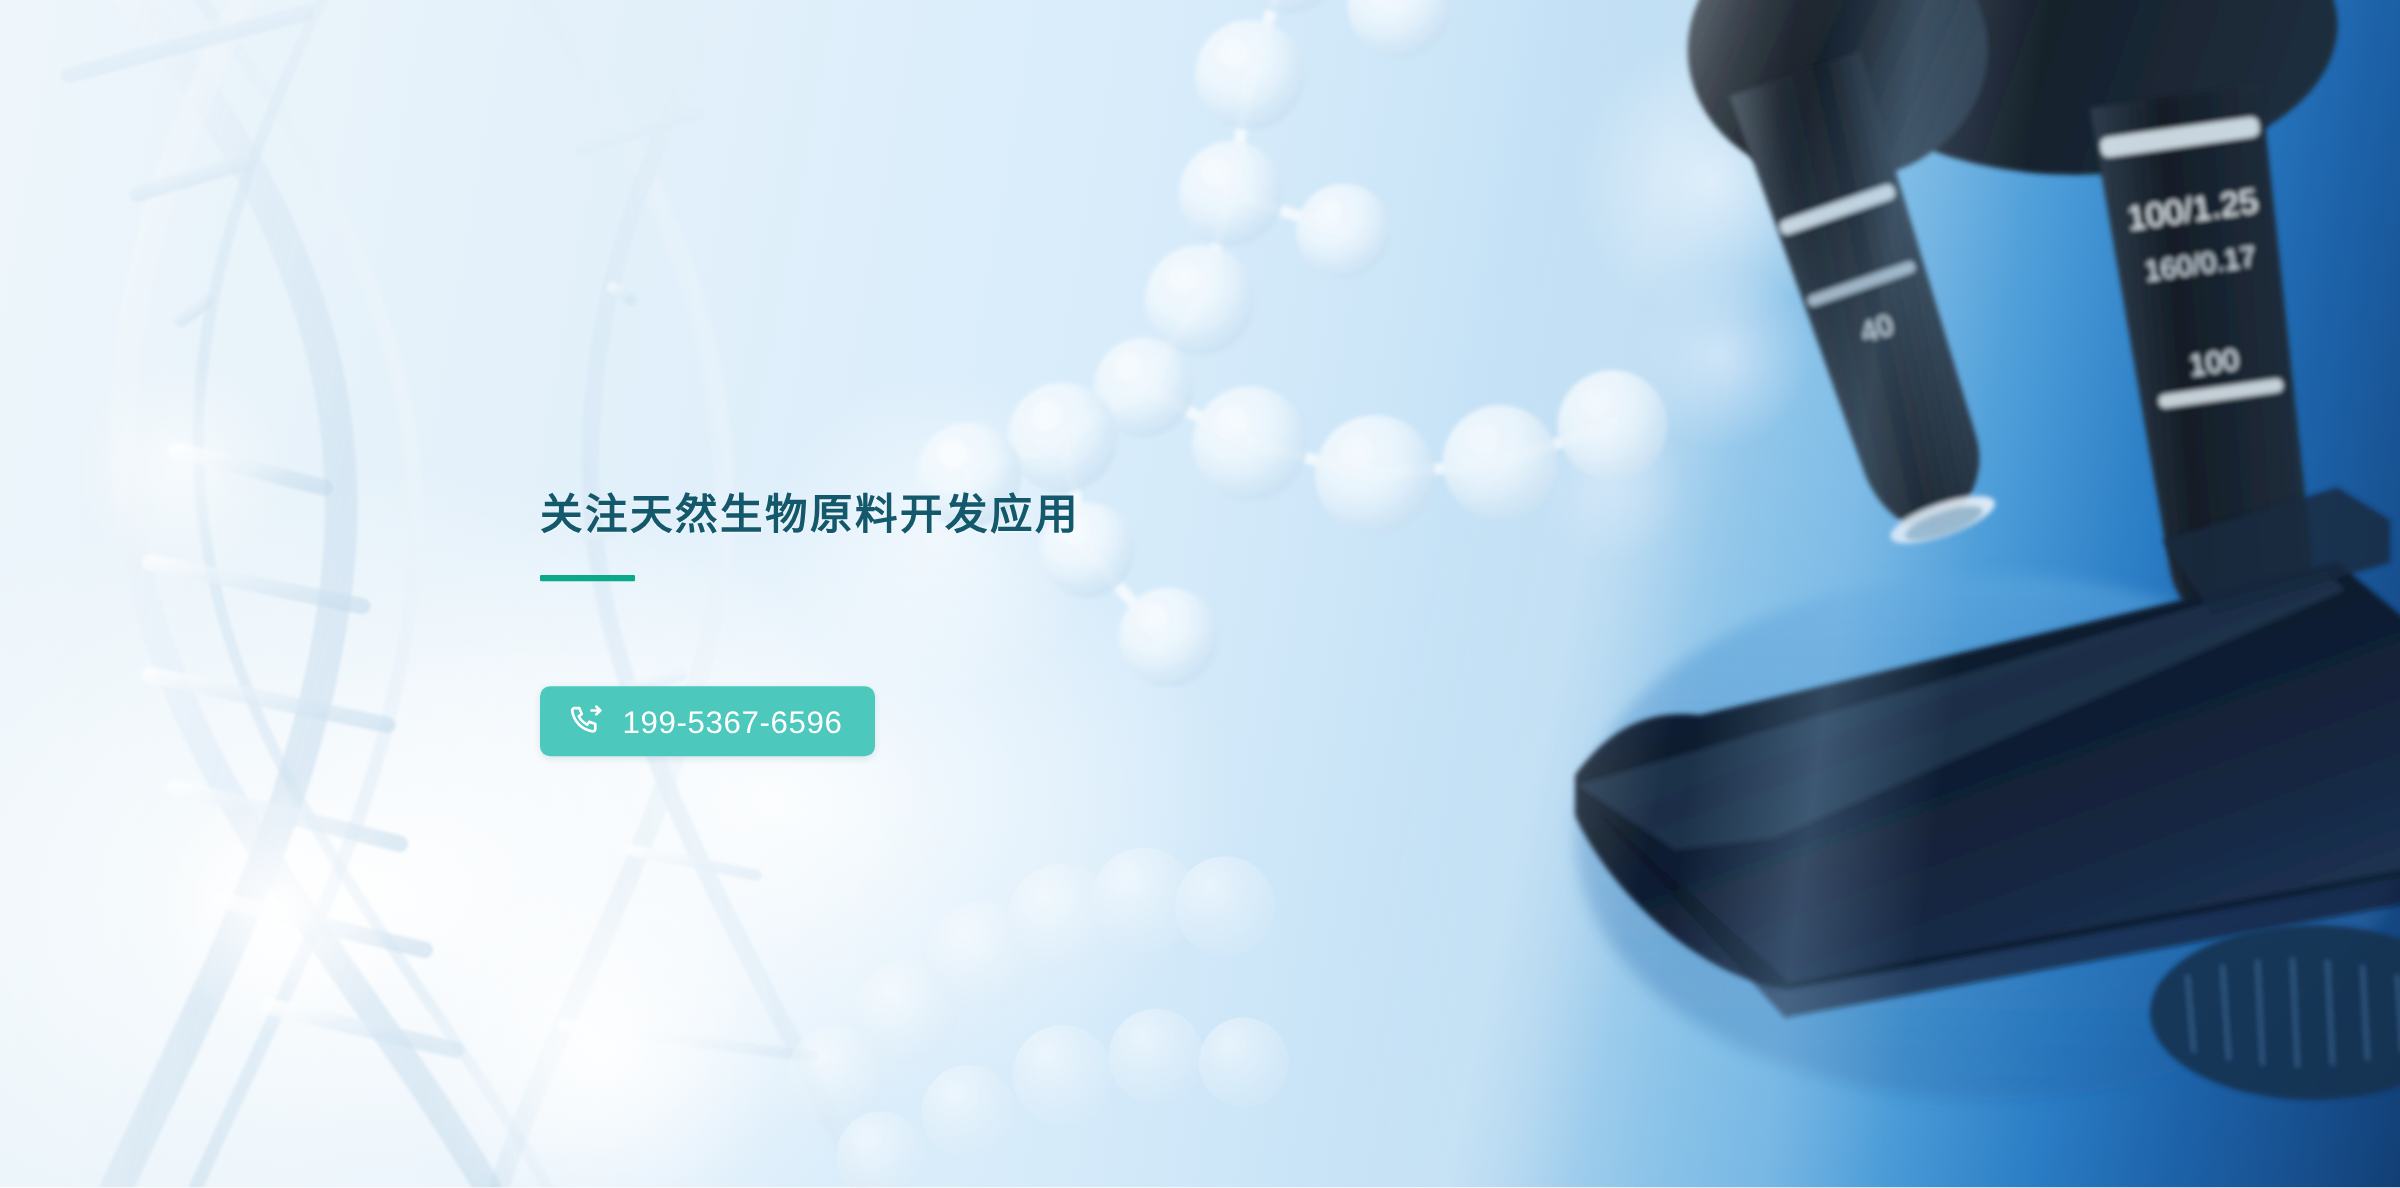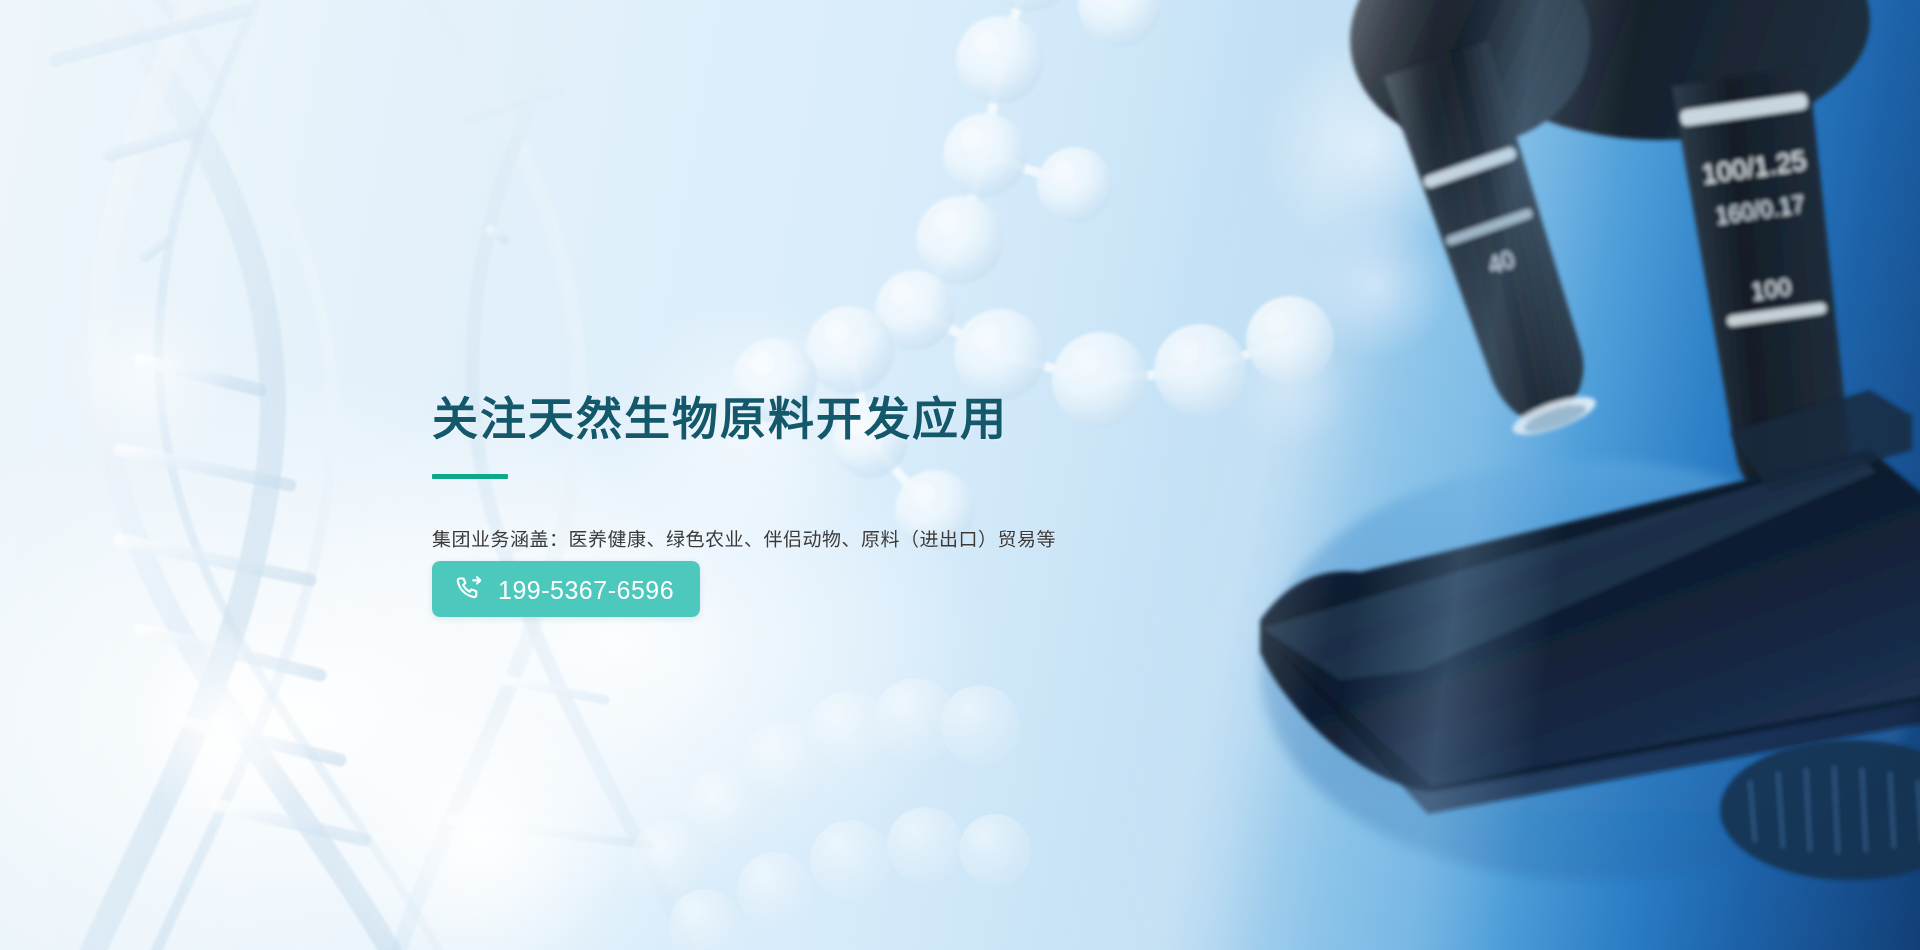--- a/index.html
+++ b/index.html
@@ -63,21 +63,21 @@
   .content {
     position: absolute;
     left: 432px;
     top: 392px;
     width: 820px;
     z-index: 10;
   }
 
   .headline {
     margin: 0;
-    font-size: 46px;
+    font-size: 34px;
     line-height: 1.18;
     font-weight: 700;
     letter-spacing: 2px;
     color: #13596b;
     text-shadow: 0 1px 2px rgba(255,255,255,.55);
     white-space: nowrap;
   }
 
   .rule {
     width: 76px;
@@ -94,20 +94,21 @@
     line-height: 42px;
     letter-spacing: .5px;
     text-shadow: 0 1px 1px rgba(255,255,255,.5);
   }
   .subcopy-line { display: block; white-space: nowrap; }
 
   .phone-btn {
     display: inline-flex;
     align-items: center;
     gap: 14px;
+    margin-top: 44px;
     padding: 13px 26px 13px 22px;
     background: #4cc8bd;
     border: none;
     border-radius: 8px;
     color: #ffffff;
     font-size: 25px;
     font-weight: 400;
     letter-spacing: .5px;
     line-height: 1;
     cursor: pointer;
@@ -344,21 +345,20 @@
     </div>
   </div>
 
   <div class="content">
 
     <h1 class="headline">关注天然生物原料开发应用</h1>
 
     <div class="rule"></div>
 
     <p class="subcopy">
-      <span class="subcopy-line">集团业务涵盖：医养健康、绿色农业、伴侣动物、原料（进出口）贸易等</span>
     </p>
 
     <button class="phone-btn">
       <span class="ico">
         <svg viewBox="0 0 24 24" width="30" height="30" fill="none" stroke="#ffffff" stroke-width="1.7" stroke-linecap="round" stroke-linejoin="round">
           <path d="M4.5 3.6h3.1l1.5 3.8-1.9 1.4a12.4 12.4 0 0 0 5.4 5.4l1.4-1.9 3.8 1.5v3.1a1.6 1.6 0 0 1-1.7 1.6A15.6 15.6 0 0 1 3 5.3 1.6 1.6 0 0 1 4.5 3.6z"></path>
           <path d="M15.4 5.1h5.3"></path>
           <path d="M18.4 2.6l2.6 2.5-2.6 2.5"></path>
         </svg>
       </span>

